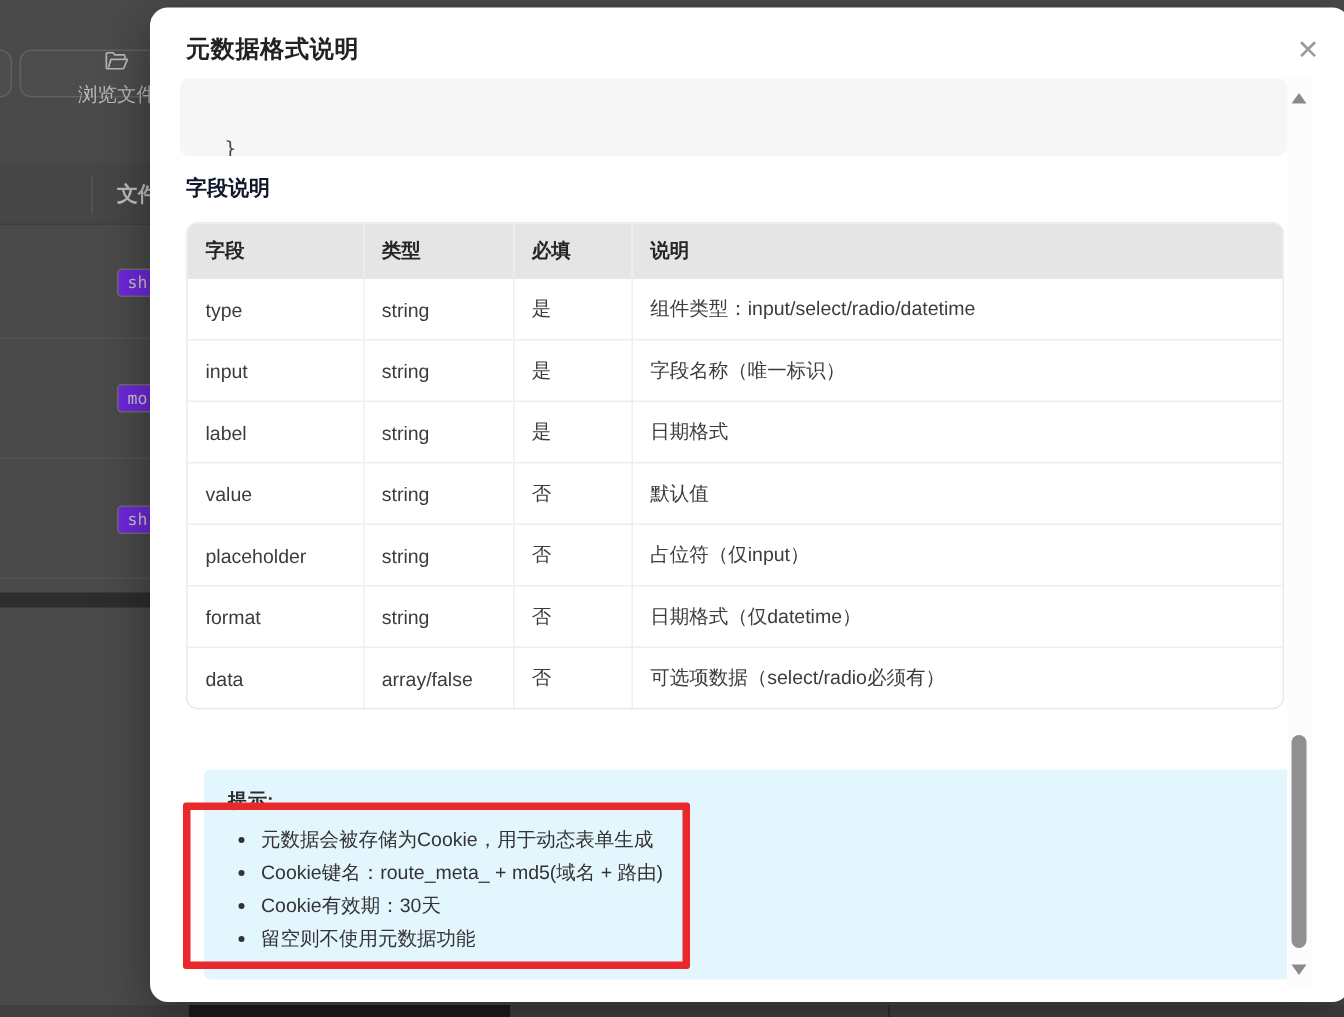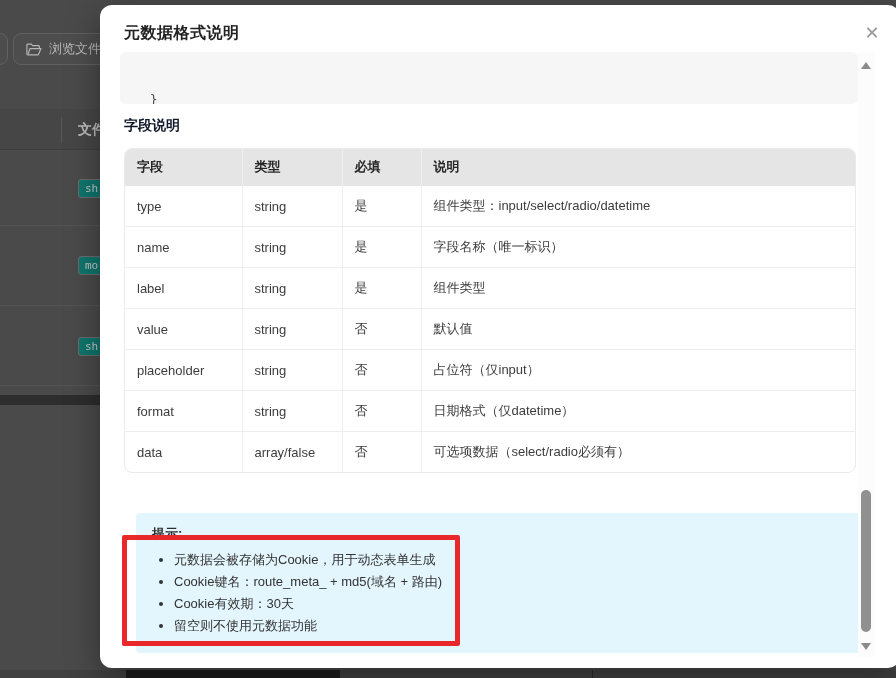--- a/index.html
+++ b/index.html
@@ -8,39 +8,39 @@
     position:relative; overflow:hidden;
     background:#4a4a4a;
     font-family:"Liberation Sans", sans-serif;
   }
 
   
   .backdrop { position:absolute; inset:0; background:#4a4a4a; }
   .bd-btn {
     position:absolute; height:32px; border:1px solid #616161; border-radius:8px;
     background:#4d4d4d; color:#b7b7b7; font-size:13px;
-    display:flex; align-items:center; gap:7px; padding:0 12px;
+    display:flex; align-items:center; gap:7px; padding:0 12px;flex-direction:column;
   }
   .bd-btn-fragment { left:-42px; top:33px; width:50px; }
   .bd-browse { left:13px; top:33px; width:130px; }
   .folder-svg { width:16px; height:13px; flex:0 0 auto; }
   .bd-header-band {
     position:absolute; left:0; top:109px; width:102px; height:41px;
     background:#464646; border-bottom:1px solid #3e3e3e;
   }
   .bd-header-label {
     position:absolute; left:78px; top:12px; font-size:14px; font-weight:bold;
     color:#bdbdbd; white-space:nowrap;
   }
   .bd-col-divider { position:absolute; left:61px; top:8px; width:1px; height:26px; background:#565656; }
   .bd-row-line { position:absolute; left:0; width:102px; height:1px; background:#535353; }
   .bd-badge {
     position:absolute; left:78px; height:19px; padding:2px 6px;
     font-family:"DejaVu Sans Mono", monospace; font-size:11px; color:#c6c6c6;
-    background:#0f766e; border:1px solid #6c6c6c; border-radius:3px; white-space:nowrap;text-align:right;
+    background:#6d28d9; border:1px solid #6c6c6c; border-radius:3px; white-space:nowrap;text-align:right;
   }
   .bd-dark-band { position:absolute; left:0; top:395px; width:102px; height:10px; background:#2d2d2d; }
   .bd-bottom-band { position:absolute; left:0; top:670px; width:896px; height:8px; background:#414141; }
   .bd-bottom-black { position:absolute; left:126px; top:670px; width:214px; height:8px; background:#1d1d1d; }
   .bd-bottom-divider { position:absolute; left:592px; top:670px; width:1px; height:8px; background:#2b2b2b; }
 
   
   .modal {
     position:absolute; left:100px; top:5px; width:800px; height:663px;
     background:#ffffff; border-radius:12px;
@@ -172,30 +172,30 @@
         </tr>
       </thead>
       <tbody>
           <tr>
             <td>type</td>
             <td>string</td>
             <td>是</td>
             <td>组件类型：input/select/radio/datetime</td>
           </tr>
           <tr>
-            <td>name</td>
+            <td>input</td>
             <td>string</td>
             <td>是</td>
             <td>字段名称（唯一标识）</td>
           </tr>
           <tr>
             <td>label</td>
             <td>string</td>
             <td>是</td>
-            <td>组件类型</td>
+            <td>日期格式</td>
           </tr>
           <tr>
             <td>value</td>
             <td>string</td>
             <td>否</td>
             <td>默认值</td>
           </tr>
           <tr>
             <td>placeholder</td>
             <td>string</td>

